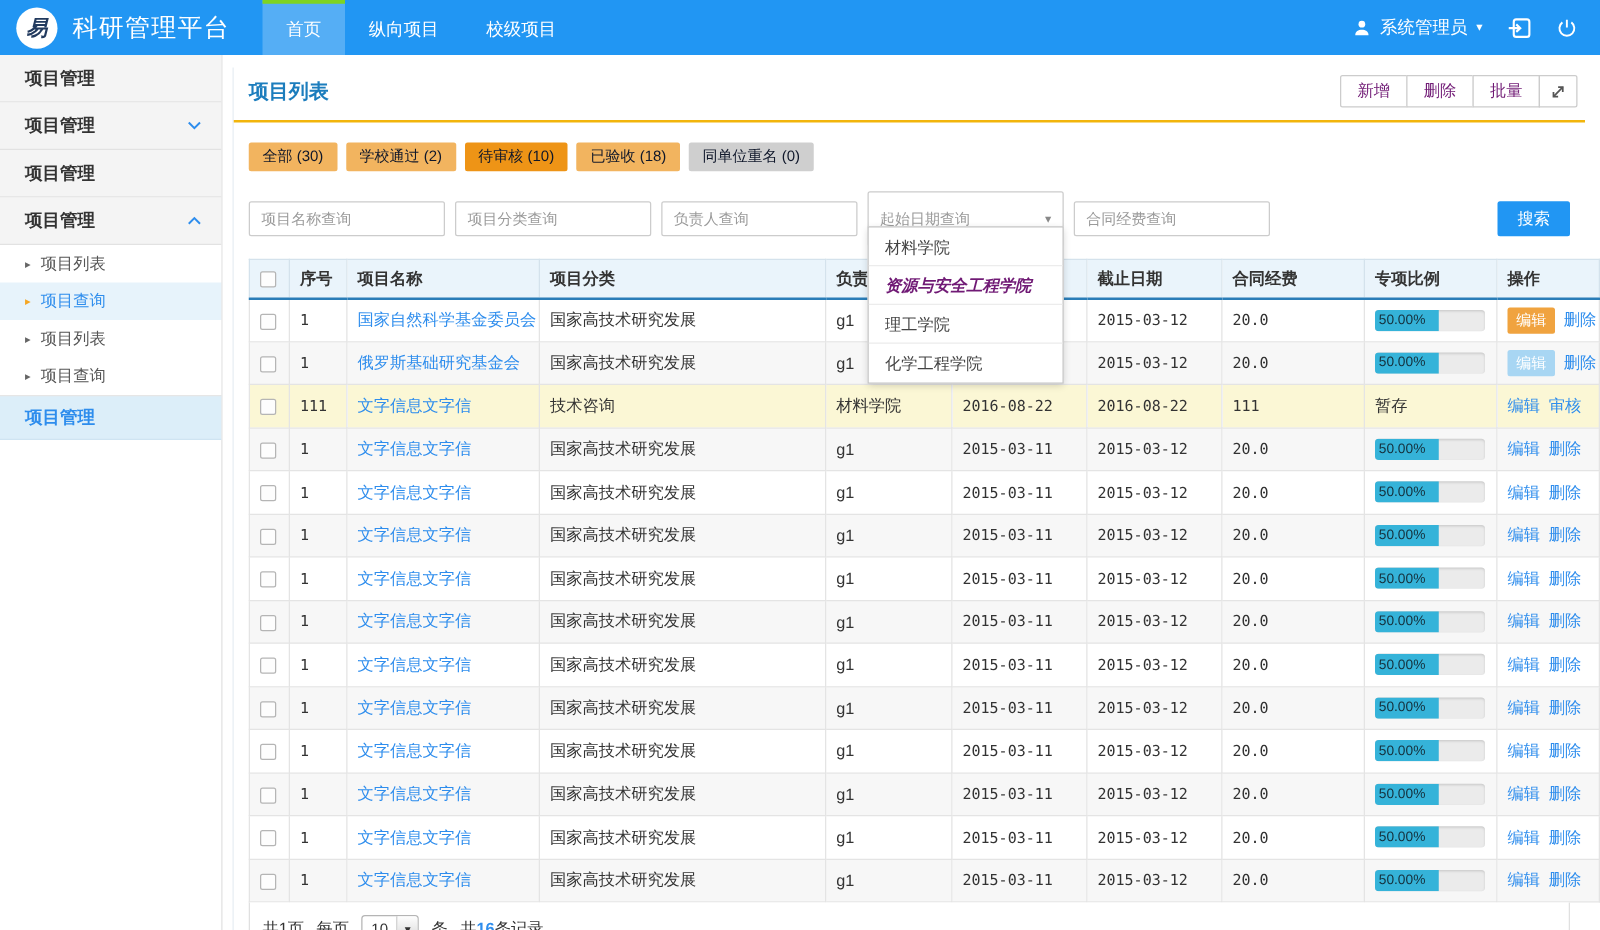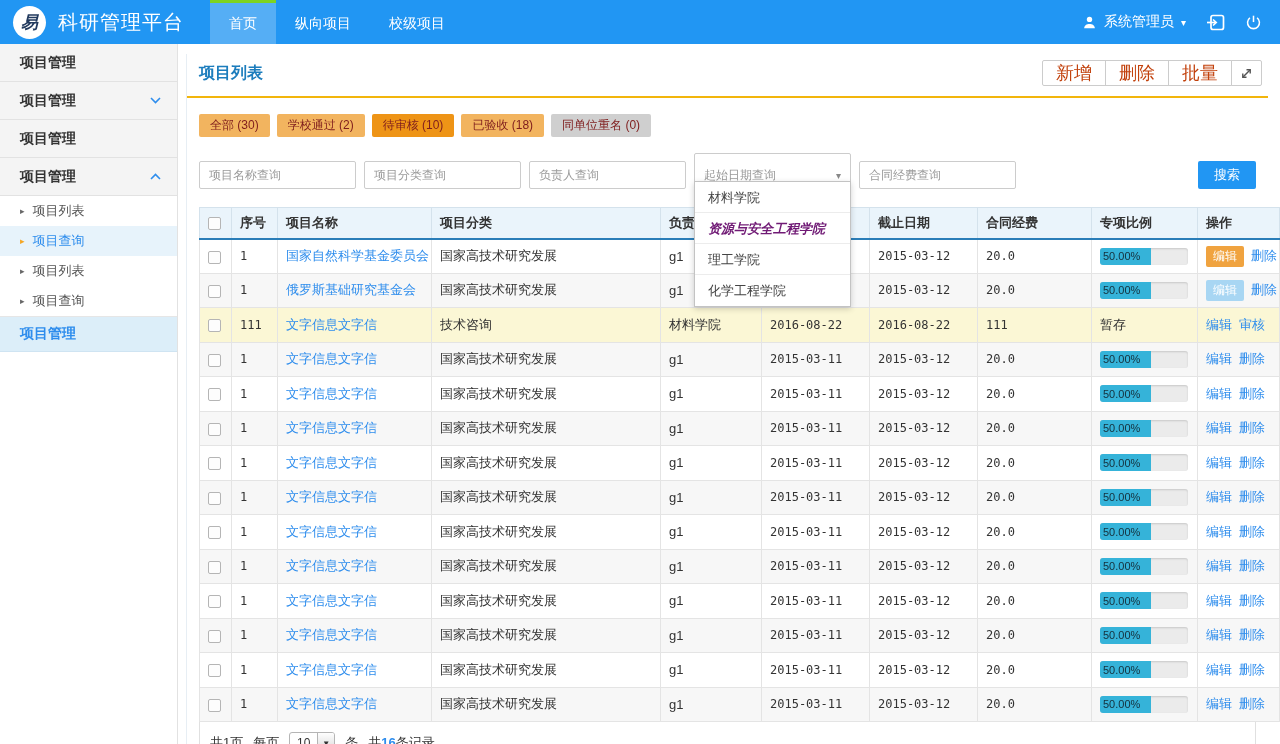--- a/index.html
+++ b/index.html
@@ -26,26 +26,26 @@
   .side-sub.active { background:#e7f3fb; color:#2e8ded; }
   .side-sub.active .tri { color:#f5a623; }
   .side-highlight { height:36px; background:#dceef9; color:#2e8ded; font-weight:bold; display:flex; align-items:center; padding-left:20px; font-size:14px; border-top:1px solid #e6e6e6; border-bottom:1px solid #cfe4f2; cursor:pointer; }
 
   
   .main { position:absolute; left:178px; top:44px; right:0; bottom:0; padding:10px 12px 0 8px; }
   .panel { border-left:1px solid #e7eef4; min-height:690px; }
   .title-bar { display:flex; align-items:center; justify-content:space-between; padding:6px 6px 10px 12px; border-bottom:2px solid #f2b50c; }
   .page-title { color:#1c7dbd; font-size:16px; font-weight:bold; }
   .toolbar { display:flex; }
-  .tbtn { height:26px; padding:0 13px; border:1px solid #ccc; background:#fff; font-size:18px; color:#c2410c; display:flex; align-items:center; margin-left:-1px; cursor:pointer; }
+  .tbtn { height:26px; padding:0 13px; border:1px solid #ccc; background:#fff; font-size:13px; color:#701a75; display:flex; align-items:center; margin-left:-1px; cursor:pointer; }
   .tbtn:first-child { border-radius:2px 0 0 2px; margin-left:0; }
   .tbtn.icon-btn { padding:0 8px; border-radius:0 2px 2px 0; }
 
   .filters { display:flex; gap:7px; padding:16px 12px 8px; }
-  .fbtn { height:23px; padding:0 11px; border-radius:2px; color:#7f1d1d; font-size:12px; display:flex; align-items:center; cursor:pointer; white-space:nowrap; }
+  .fbtn { height:23px; padding:0 11px; border-radius:2px; color:#0f172a; font-size:12px; display:flex; align-items:center; cursor:pointer; white-space:nowrap; }
   .fbtn.light { background:#f2b45f; }
   .fbtn.dark  { background:#ee9416; }
   .fbtn.gray  { background:#cfcfcf; }
 
   .search-row { display:flex; padding:8px 12px 10px; gap:8px; align-items:center; }
   .s-input { width:157px; height:28px; border:1px solid #ccc; border-radius:2px; padding:0 9px; font-size:12px; color:#333; outline:none; }
   .s-input::placeholder { color:#9a9a9a; }
   .select-wrap { position:relative; flex:none; }
   .s-select { width:157px; height:44px; border:1px solid #ccc; border-radius:2px; display:flex; align-items:center; justify-content:space-between; padding:0 9px; font-size:12px; color:#999; background:#fff; cursor:pointer; }
   .s-select .caret2 { color:#888; font-size:10px; }

